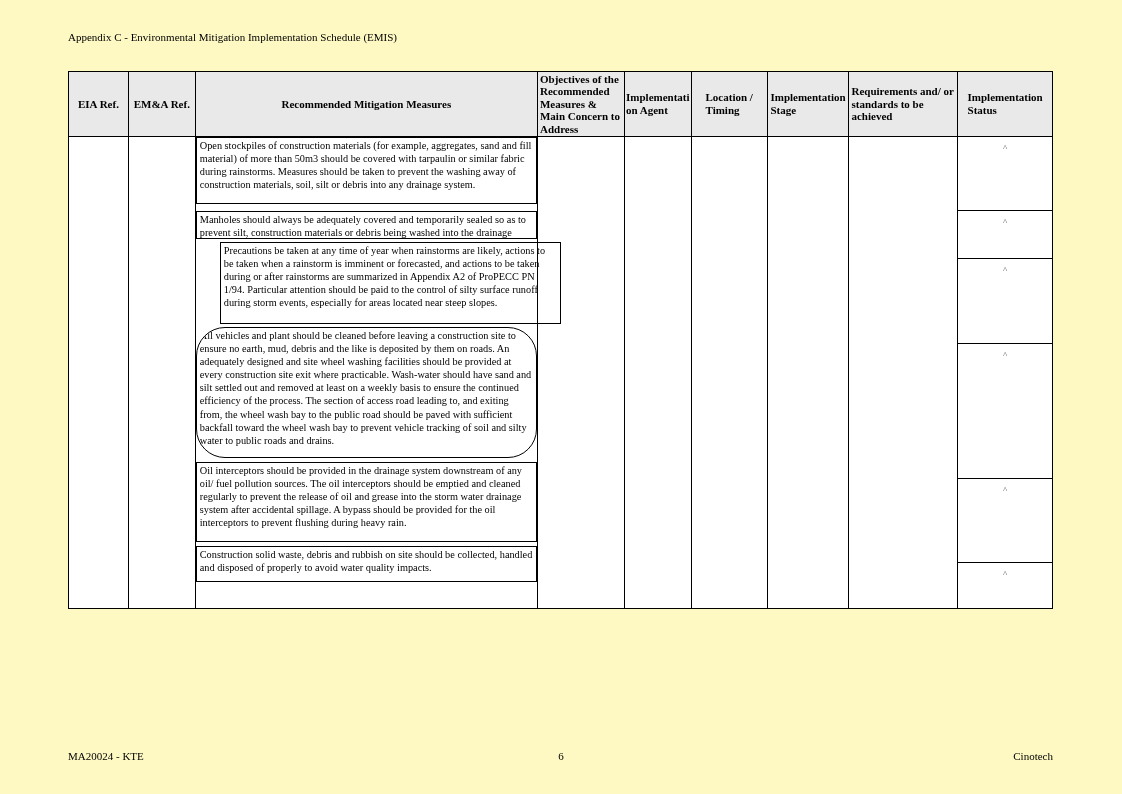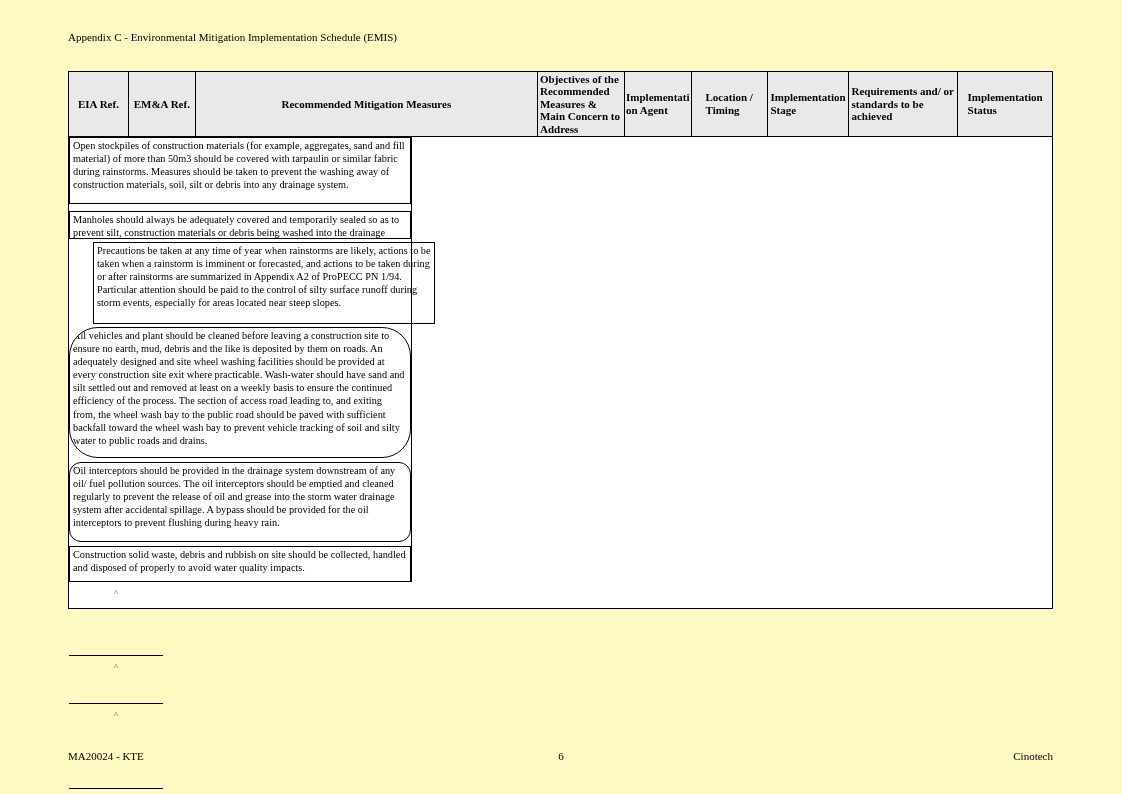--- a/index.html
+++ b/index.html
@@ -10,34 +10,34 @@
   .appendix-header { position:absolute; left:68px; top:31px; font-size:11px; }
 
   .emis-table { position:absolute; left:68px; top:71px; width:985px; border:1.5px solid #000; background:#fff; }
 
   .hrow { display:flex; height:65px; background:#e9e9e9; border-bottom:1px solid #000; }
   .hcell { display:flex; align-items:center; justify-content:center; text-align:left;
     font-weight:bold; font-size:11px; line-height:12.6px; white-space:pre-line;
     padding:1px 2px; border-right:1px solid #000; }
   .hcell:last-child { border-right:none; }
 
-  .brow { display:flex; height:471px;flex-direction:column; }
+  .brow { display:flex; height:471px; }
   .bcol { border-right:1px solid #000; height:100%; }
   .bcol:last-child { border-right:none; }
 
   .c1{width:60px} .c2{width:67px} .c3{width:343px} .c4{width:87px} .c5{width:67px}
   .c6{width:76px} .c7{width:82px} .c8{width:109px} .c9{width:94px}
 
   .measure-box { width:100%; border:1px solid #000; font-size:10.3px; line-height:13.1px;
     padding:1px 3px; overflow:hidden; }
   .mb0{height:67px; margin-top:0;}
   .mb1{height:28px; margin-top:7px;}
   .mb2{height:82px; margin-top:3px;margin-left:24px;}
   .mb3{height:131px; margin-top:3px;border-radius:29px;}
-  .mb4{height:80px; margin-top:4px;border-radius:12px;}
+  .mb4{height:80px; margin-top:4px;}
   .mb5{height:36px; margin-top:4px;}
 
   .status-cell { width:100%; text-align:center; border-bottom:1px solid #000; }
   .status-cell.last { border-bottom:none; }
   .sc0{height:74px} .sc1{height:48px} .sc2{height:85px} .sc3{height:135px} .sc4{height:84px} .sc5{height:45px}
   .caret { font-size:9px; line-height:9px; color:#555; display:inline-block; padding-top:3px; }
 
   .footer-left { position:absolute; left:68px; top:750px; font-size:11px; }
   .footer-center { position:absolute; left:0; right:0; top:750px; text-align:center; font-size:11px; }
   .footer-right { position:absolute; right:69px; top:750px; font-size:11px; }

